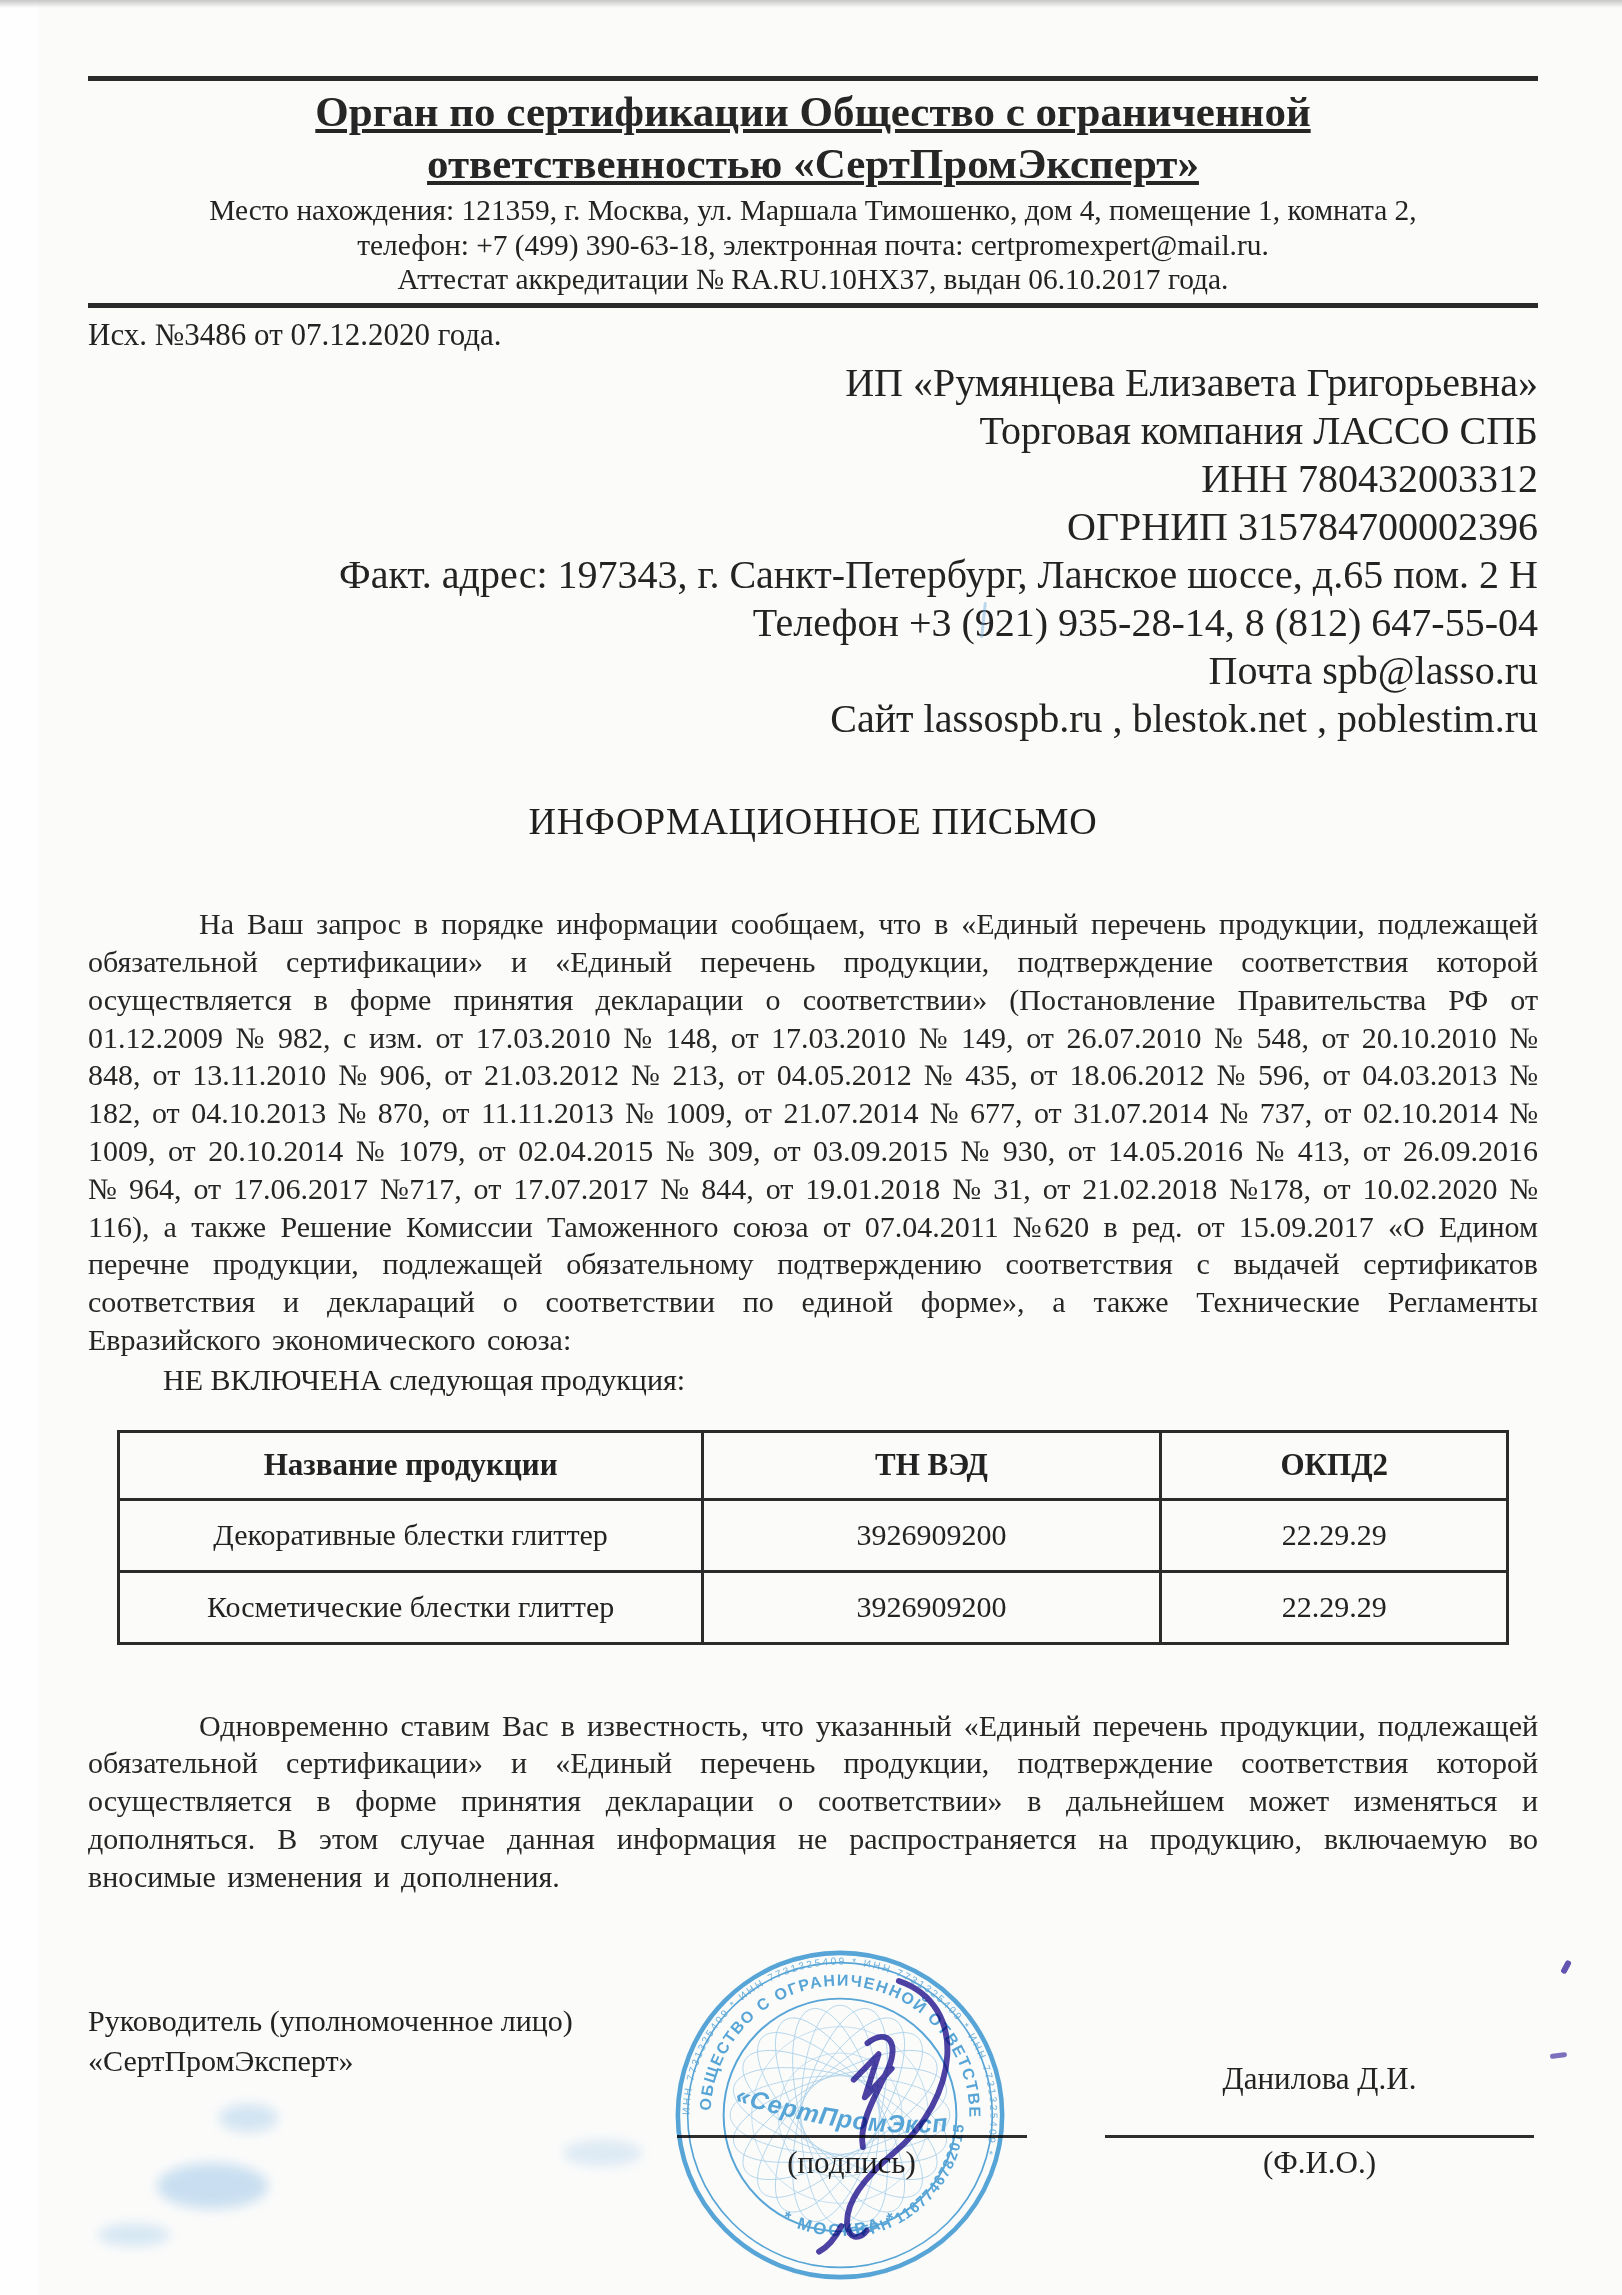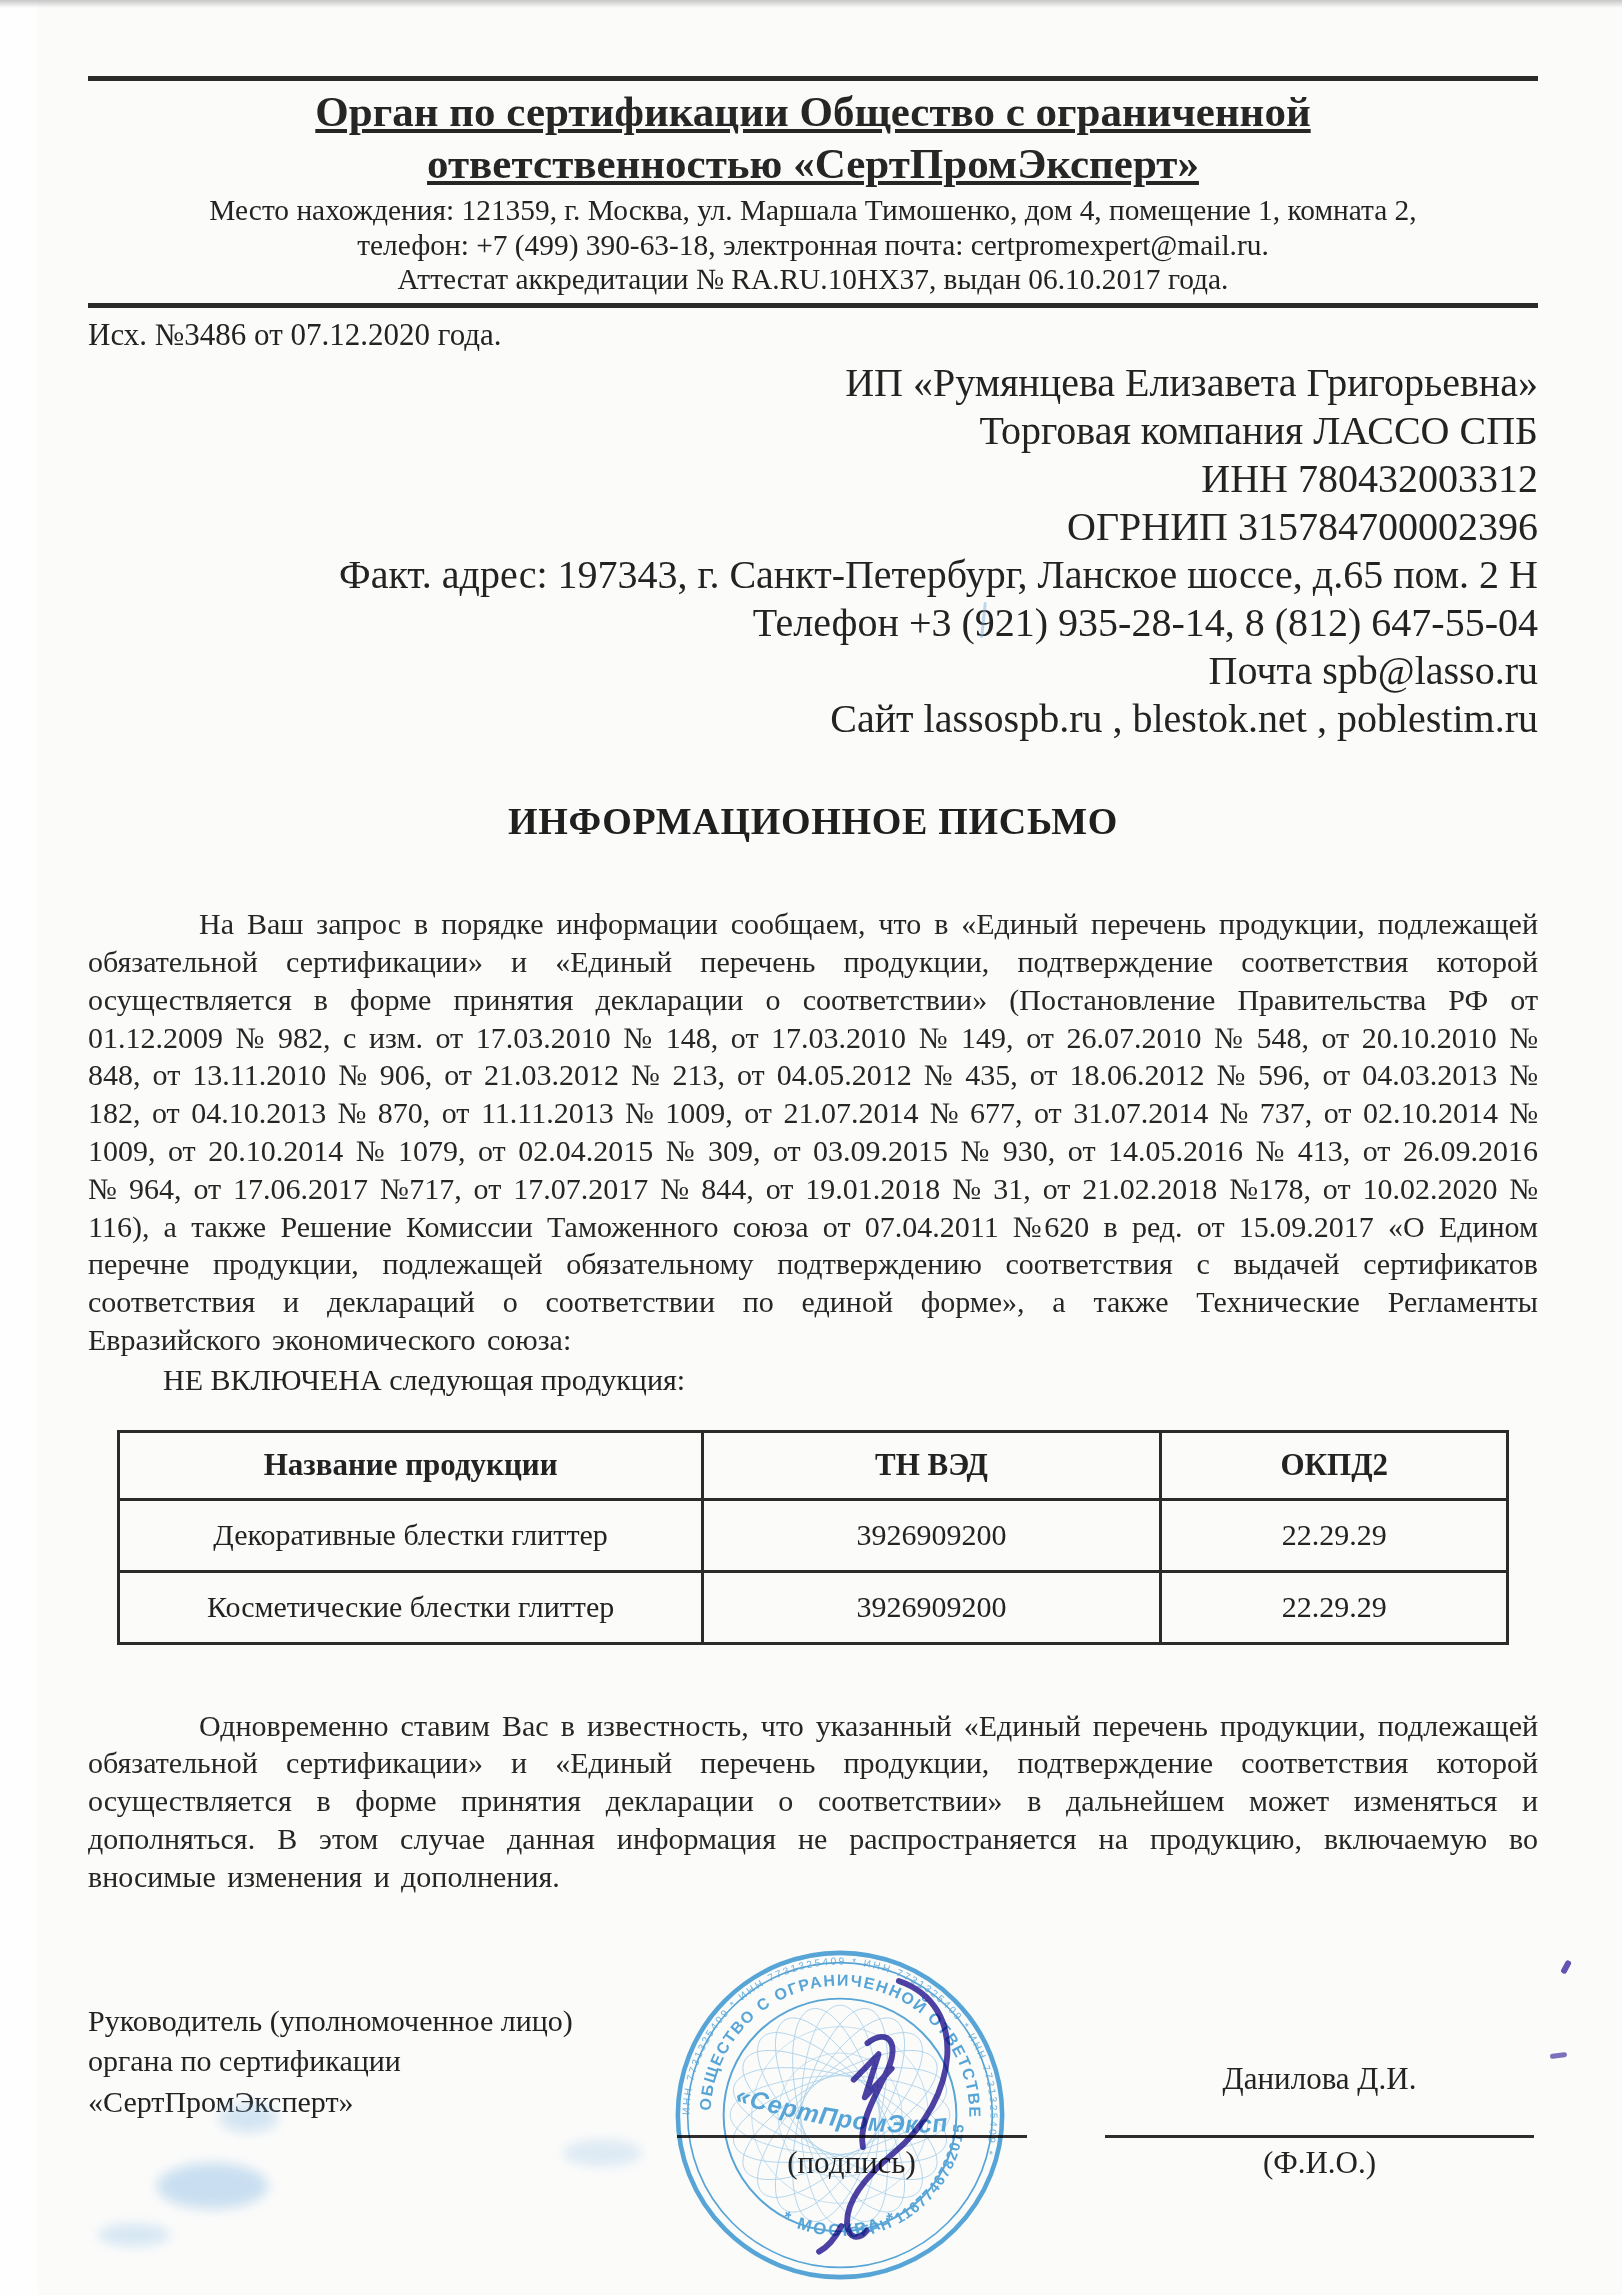--- a/index.html
+++ b/index.html
@@ -25,21 +25,21 @@
   .rule-top{margin-top:37px;}
   .rule-mid{margin-top:6.5px;}
   .org-title{
     margin-top:5.2px;text-align:center;font-weight:bold;
     font-size:43px;line-height:1.22;color:#262626;text-decoration:underline;
   }
   .org-contacts{margin-top:2.6px;text-align:center;font-size:29.4px;line-height:1.17;}
   .ref-line{margin-top:9.2px;font-size:31px;}
   .recipient{margin-top:6.5px;text-align:right;font-size:40px;line-height:1.2;}
   .letter-title{
-    margin-top:56px;text-align:center;font-weight:bold;
+    margin-top:56px;text-align:center;font-weight:normal;
     font-size:38px;letter-spacing:0.7px;color:#1f1f1f;
   }
   .body-par{
     margin-top:62px;font-size:30px;line-height:1.26;
     text-align:justify;text-indent:111px;word-spacing:3.9px;color:#262626;
   }
   .not-included{margin-top:3.9px;font-size:30px;text-indent:75px;font-family:Liberation Serif, serif;}
   table.products{
     margin:33px 0 0 29.4px;width:1392px;table-layout:fixed;
     border-collapse:collapse;border:3.9px solid #2b2b2b;
@@ -131,21 +131,20 @@
         <td>22.29.29</td>
       </tr>
     </tbody>
   </table>
 
   <div class="body-par par2">Одновременно ставим Вас в известность, что указанный «Единый перечень продукции, подлежащей обязательной сертификации» и «Единый перечень продукции, подтверждение соответствия которой осуществляется в форме принятия декларации о соответствии» в дальнейшем может изменяться и дополняться. В этом случае данная информация не распространяется на продукцию, включаемую во вносимые изменения и дополнения.</div>
 
   <div class="sig-block">
     <div class="sig-role">
       <div>Руководитель (уполномоченное лицо)</div>
-      <div>органа по сертификации</div>
       <div>«СертПромЭксперт»</div>
     </div>
 
     <div class="sig-line-left"></div>
     <div class="sig-caption-left">(подпись)</div>
 
     <div class="sig-name">Данилова Д.И.</div>
     <div class="sig-line-right"></div>
     <div class="sig-caption-right">(Ф.И.О.)</div>
 

